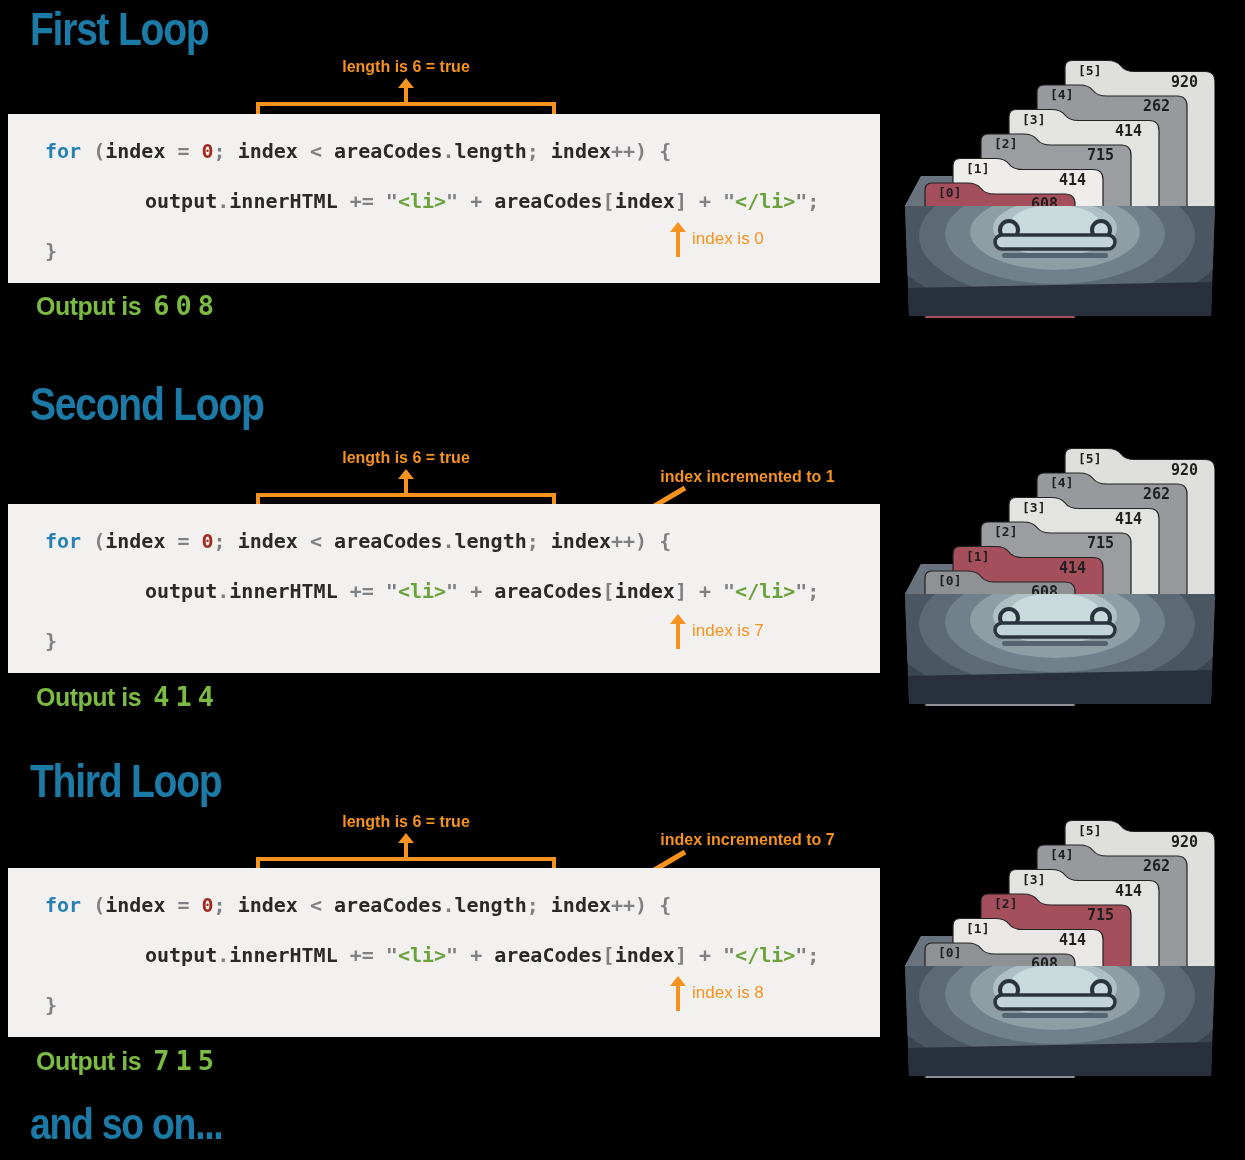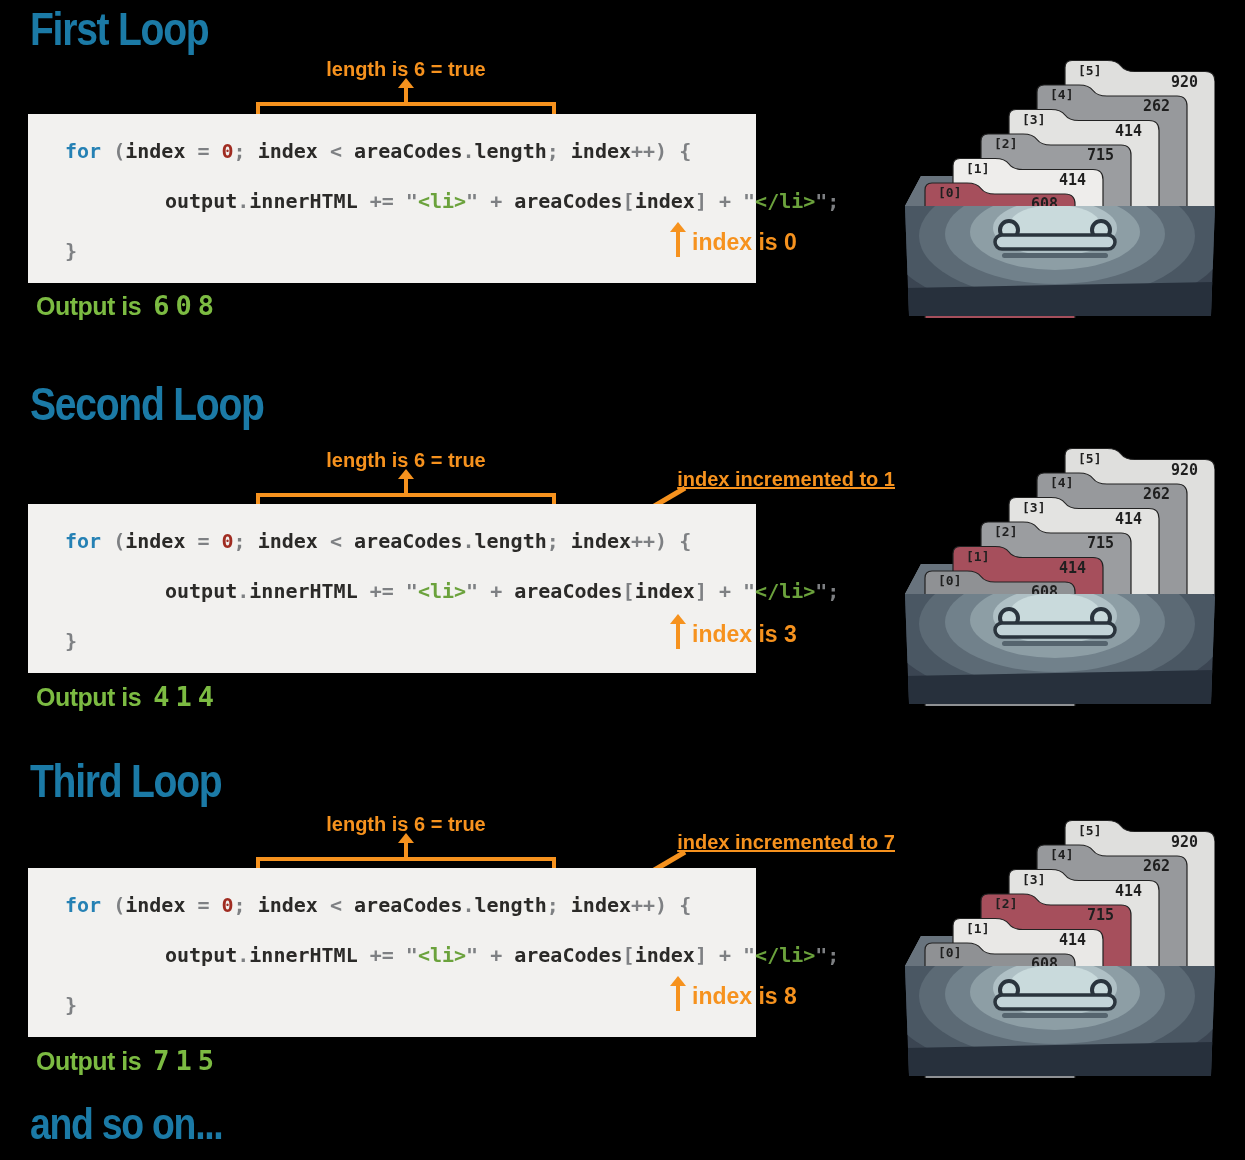--- a/index.html
+++ b/index.html
@@ -6,38 +6,38 @@
   #stage{position:relative;width:1245px;height:1160px;background:#000;overflow:hidden;
          font-family:"Liberation Sans",sans-serif;}
 
   .sec-title{position:absolute;left:30px;color:#1b7aa6;font-size:46px;font-weight:bold;
              letter-spacing:-1.5px;white-space:nowrap;line-height:1;
              transform:scaleX(.85);transform-origin:0 0;}
   .footer-title{position:absolute;left:30px;color:#1b7aa6;font-size:44px;font-weight:bold;
              letter-spacing:-1.5px;white-space:nowrap;line-height:1;
              transform:scaleX(.85);transform-origin:0 0;}
 
-  .ann{position:absolute;color:#f6921e;font-size:20px;font-weight:bold;white-space:nowrap;line-height:1.15;}
+  .ann{position:absolute;color:#f6921e;font-size:16px;font-weight:bold;white-space:nowrap;line-height:1.15;}
   .len-ann{left:256px;width:300px;text-align:center;}
-  .inc-ann{left:600px;width:295px;text-align:right;text-decoration:underline;}
+  .inc-ann{left:600px;width:295px;text-align:center;}
 
   .bk-bar{position:absolute;left:256px;width:300px;height:4px;background:#f6921e;}
   .bk-leg{position:absolute;width:4px;height:28px;background:#f6921e;}
   .bk-stem{position:absolute;left:404px;width:4px;height:16px;background:#f6921e;}
   .bk-head{position:absolute;left:398px;width:0;height:0;
            border-left:8px solid transparent;border-right:8px solid transparent;
            border-bottom:10px solid #f6921e;}
 
   .idx-stem{position:absolute;left:676px;width:4px;height:26px;background:#f6921e;}
   .idx-head{position:absolute;left:670px;width:0;height:0;
             border-left:8px solid transparent;border-right:8px solid transparent;
             border-bottom:10px solid #f6921e;}
-  .idx-text{position:absolute;left:692px;color:#f6921e;font-size:23px;font-weight:bold;white-space:nowrap;}
-
-  .codebox{position:absolute;left:28px;width:728px;height:169px;background:#f2f1ef;}
+  .idx-text{position:absolute;left:692px;color:#f6921e;font-size:17px;font-weight:normal;white-space:nowrap;}
+
+  .codebox{position:absolute;left:8px;width:872px;height:169px;background:#f2f1ef;}
   .codeline{position:absolute;font-family:"DejaVu Sans Mono",monospace;font-size:20px;
             font-weight:bold;white-space:pre;color:#2b2a28;line-height:1.1;}
   .tk-kw{color:#2581b4;} .tk-p{color:#7e8083;} .tk-num{color:#a02c21;}
   .tk-str{color:#6ba23c;} .tk-id{color:#2b2a28;}
 
   .output{position:absolute;left:28px;display:flex;align-items:baseline;color:#7cbb42;white-space:nowrap;}
   .output-label{font-size:25px;font-weight:bold;letter-spacing:-.5px;margin-left:8px;}
   .output-num{font-family:"DejaVu Sans Mono",monospace;font-size:27px;font-weight:bold;
               letter-spacing:6px;margin-left:12px;}
 
@@ -149,21 +149,21 @@
   <div class="bk-leg" style="left:552px;top:493px"></div>
 
   <div class="codebox" style="top:504px">
     <div class="codeline" style="left:37px;top:26px"><span class="tk-kw">for</span><span class="tk-p"> (</span><span class="tk-id">index</span><span class="tk-p"> = </span><span class="tk-num">0</span><span class="tk-p">; </span><span class="tk-id">index</span><span class="tk-p"> &lt; </span><span class="tk-id">areaCodes</span><span class="tk-p">.</span><span class="tk-id">length</span><span class="tk-p">; </span><span class="tk-id">index</span><span class="tk-p">++) {</span></div>
     <div class="codeline" style="left:137px;top:76px"><span class="tk-id">output</span><span class="tk-p">.</span><span class="tk-id">innerHTML</span><span class="tk-p"> += </span><span class="tk-p">"</span><span class="tk-str">&lt;li&gt;</span><span class="tk-p">" + </span><span class="tk-id">areaCodes</span><span class="tk-p">[</span><span class="tk-id">index</span><span class="tk-p">] + </span><span class="tk-p">"</span><span class="tk-str">&lt;/li&gt;</span><span class="tk-p">";</span></div>
     <div class="codeline" style="left:37px;top:126px"><span class="tk-p">}</span></div>
   </div>
 
   <div class="idx-head" style="top:614px"></div>
   <div class="idx-stem" style="top:623px"></div>
-  <div class="idx-text" style="top:621px">index is 3</div>
+  <div class="idx-text" style="top:621px">index is 7</div>
 
   <div class="output" style="top:681px">
     <span class="output-label">Output is</span>
     <span class="output-num">414</span>
   </div>
 
   <svg class="cabinet" style="top:444px" viewBox="0 0 310 262">
     <polygon points="16,120 294,120 310,150 0,150" fill="#7b8790"></polygon>
     <polygon points="16,120 90,120 62,150 0,150" fill="#68737d"></polygon>
     <g transform="translate(160,4.5)">

